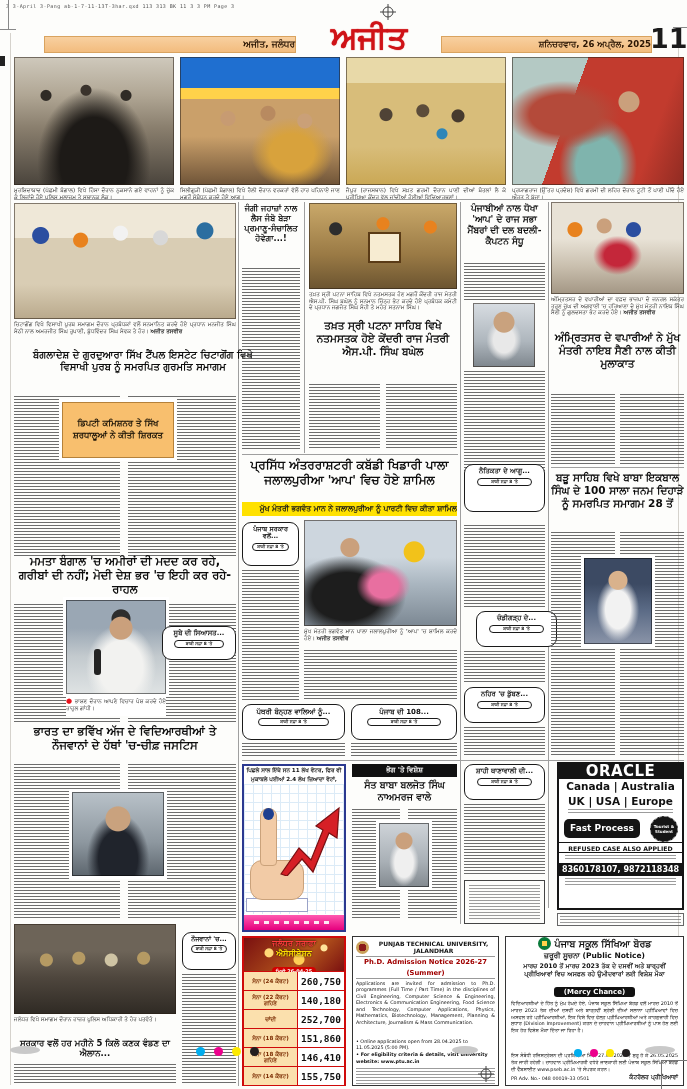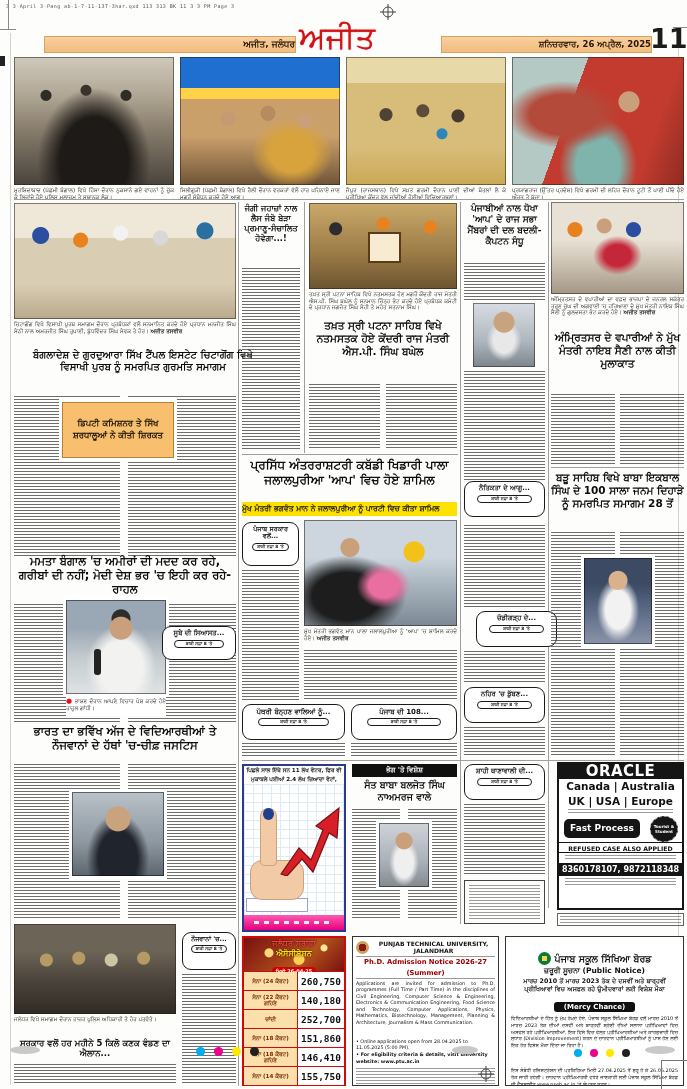--- a/index.html
+++ b/index.html
@@ -36,21 +36,21 @@
 <div class="abs" style="left:8px;top:0;width:1px;height:30px;background:#888"></div>
 <div class="abs" style="left:0;top:29px;width:16px;height:1px;background:#888"></div>
 <div class="abs" style="left:673px;top:27px;width:14px;height:1px;background:#888"></div>
 <div class="abs" style="left:0;top:56px;width:5px;height:10px;background:#222"></div>
 <div class="abs" style="left:10px;top:33px;width:1px;height:1052px;background:#d5d2cc"></div>
 <div class="abs" style="left:678px;top:33px;width:1px;height:1052px;background:#d5d2cc"></div>
 
 <div class="ebar" style="left:44px;top:36px;width:252px;height:17px;font-size:9px">
     <span>ਅਜੀਤ, ਜਲੰਧਰ</span>
   </div>
-<div class="abs" style="left:299px;top:20px;width:140px;height:34px;font-size:31px;font-weight:400;color:#cf1317;text-align:left;line-height:34px;text-shadow:0 0 1px #cf1317">ਅਜੀਤ</div>
+<div class="abs" style="left:299px;top:20px;width:140px;height:34px;font-size:31px;font-weight:700;color:#cf1317;text-align:center;line-height:34px;text-shadow:0 0 1px #cf1317">ਅਜੀਤ</div>
 <div class="ebar" style="left:441px;top:36px;width:211px;height:17px;font-size:8.5px">
     <span>ਸ਼ਨਿਚਰਵਾਰ, 26 ਅਪ੍ਰੈਲ, 2025</span>
   </div>
 <div class="abs" style="left:650px;top:23px;width:34px;font-size:27px;font-weight:700;text-align:left;color:#1b1b1b">11</div>
 
 <div class="photo" style="left:14px;top:57px;width:160px;height:128px;background:radial-gradient(circle at 20% 30%,#2f2b26 0 5px,transparent 6px),radial-gradient(circle at 45% 26%,#3a332c 0 5px,transparent 6px),radial-gradient(circle at 70% 30%,#2f2b26 0 5px,transparent 6px),radial-gradient(ellipse at 50% 82%,#1d1a17 0 30%,transparent 50%),linear-gradient(180deg,#cfc9bc 0%,#b0a694 30%,#8a7f6e 55%,#4a443c 100%)"></div>
 <div class="cap abs" style="left:14px;top:187px;width:160px;height:12px"><span>ਮੁਰਸ਼ਿਦਾਬਾਦ (ਪੱਛਮੀ ਬੰਗਾਲ) ਵਿਖੇ ਹਿੰਸਾ ਦੌਰਾਨ ਨੁਕਸਾਨੇ ਗਏ ਵਾਹਨਾਂ ਨੂੰ ਚੁੱਕ ਕੇ ਲਿਜਾਂਦੇ ਹੋਏ ਪੁਲਿਸ ਮੁਲਾਜ਼ਮ ਤੇ ਸਥਾਨਕ ਲੋਕ।</span></div>
 
 <div class="photo" style="left:180px;top:57px;width:160px;height:128px;background:radial-gradient(circle at 30% 48%,#c79b72 0 7px,transparent 8px),radial-gradient(circle at 55% 44%,#b88a60 0 7px,transparent 8px),radial-gradient(circle at 78% 50%,#caa078 0 7px,transparent 8px),radial-gradient(ellipse at 70% 75%,#d8a23c 0 14%,transparent 26%),linear-gradient(180deg,#1f6fd0 0 24%,#ffd24a 24% 33%,#caa06a 33% 62%,#6f5438 100%)"></div>
 <div class="cap abs" style="left:180px;top:187px;width:160px;height:12px"><span>ਸਿਲੀਗੁੜੀ (ਪੱਛਮੀ ਬੰਗਾਲ) ਵਿਖੇ ਰੈਲੀ ਦੌਰਾਨ ਵਰਕਰਾਂ ਵੱਲੋਂ ਹਾਰ ਪਹਿਨਾਏ ਜਾਣ ਮਗਰੋਂ ਸੰਬੋਧਨ ਕਰਦੇ ਹੋਏ ਆਗੂ।</span></div>
@@ -101,36 +101,36 @@
 
 <div class="photo" style="left:309px;top:203px;width:148px;height:86px;background:radial-gradient(circle at 18% 30%,#2d2d2d 0 6px,transparent 7px),radial-gradient(circle at 50% 24%,#e8821e 0 6px,transparent 7px),radial-gradient(circle at 82% 28%,#e8821e 0 6px,transparent 7px),linear-gradient(180deg,#caa96a,#9a7a45 60%,#6b5430 100%)">
     <div class="abs" style="left:40%;top:34%;width:22%;height:36%;background:#f7ecd2;border:2px solid #5a3b16"></div>
   </div>
 <div class="cap abs" style="left:309px;top:291px;width:148px;height:26px"><span>ਤਖ਼ਤ ਸ੍ਰੀ ਪਟਨਾ ਸਾਹਿਬ ਵਿਖੇ ਨਤਮਸਤਕ ਹੋਣ ਮਗਰੋਂ ਕੇਂਦਰੀ ਰਾਜ ਮੰਤਰੀ ਐਸ.ਪੀ. ਸਿੰਘ ਬਘੇਲ ਨੂੰ ਸਨਮਾਨ ਚਿੰਨ੍ਹ ਭੇਟ ਕਰਦੇ ਹੋਏ ਪ੍ਰਬੰਧਕ ਕਮੇਟੀ ਦੇ ਪ੍ਰਧਾਨ ਜਗਜੋਤ ਸਿੰਘ ਸੋਹੀ ਤੇ ਮਹੰਤ ਸਤਨਾਮ ਸਿੰਘ।</span></div>
 <div class="hl abs" style="left:309px;top:319px;width:148px;height:62px;font-size:10.5px;overflow:hidden">ਤਖ਼ਤ ਸ੍ਰੀ ਪਟਨਾ ਸਾਹਿਬ ਵਿਖੇ ਨਤਮਸਤਕ ਹੋਏ ਕੇਂਦਰੀ ਰਾਜ ਮੰਤਰੀ ਐਸ.ਪੀ. ਸਿੰਘ ਬਘੇਲ</div>
 <div class="sim abs" style="left:309px;top:384px;width:71px;height:66px"></div>
 <div class="sim abs" style="left:386px;top:384px;width:71px;height:66px"></div>
 
 <div class="hl abs" style="left:242px;top:458px;width:215px;height:42px;font-size:12px;overflow:hidden">ਪ੍ਰਸਿੱਧ ਅੰਤਰਰਾਸ਼ਟਰੀ ਕਬੱਡੀ ਖਿਡਾਰੀ ਪਾਲਾ ਜਲਾਲਪੁਰੀਆ 'ਆਪ' ਵਿਚ ਹੋਏ ਸ਼ਾਮਿਲ</div>
-<div class="abs" style="left:242px;top:502px;width:215px;height:14px;background:#ffe100;font-size:7.6px;font-weight:700;text-align:left;line-height:14px;color:#151515;overflow:hidden">ਮੁੱਖ ਮੰਤਰੀ ਭਗਵੰਤ ਮਾਨ ਨੇ ਜਲਾਲਪੁਰੀਆ ਨੂੰ ਪਾਰਟੀ ਵਿਚ ਕੀਤਾ ਸ਼ਾਮਿਲ</div>
+<div class="abs" style="left:242px;top:502px;width:215px;height:14px;background:#ffe100;font-size:7.6px;font-weight:700;text-align:right;line-height:14px;color:#151515;overflow:hidden">ਮੁੱਖ ਮੰਤਰੀ ਭਗਵੰਤ ਮਾਨ ਨੇ ਜਲਾਲਪੁਰੀਆ ਨੂੰ ਪਾਰਟੀ ਵਿਚ ਕੀਤਾ ਸ਼ਾਮਿਲ</div>
 <div class="slug" style="left:242px;top:522px;width:57px;height:44px;font-size:6.4px"><span>ਪੰਜਾਬ ਸਰਕਾਰ ਵਲੋਂ...</span><span class="pill">ਬਾਕੀ ਸਫ਼ਾ 8 'ਤੇ</span></div>
 <div class="sim abs" style="left:242px;top:570px;width:57px;height:130px"></div>
 <div class="photo" style="left:304px;top:520px;width:153px;height:106px;background:radial-gradient(circle at 30% 26%,#caa07c 0 9px,transparent 10px),radial-gradient(circle at 72% 30%,#f2c21a 0 10px,transparent 11px),radial-gradient(ellipse at 52% 62%,#e86fa0 0 13%,transparent 24%),radial-gradient(ellipse at 28% 72%,#1d1d1d 0 22%,transparent 38%),linear-gradient(180deg,#cdd6de 0 35%,#aab6c0 60%,#7c8893 100%)"></div>
 <div class="cap abs" style="left:304px;top:628px;width:153px;height:19px"><span>ਮੁੱਖ ਮੰਤਰੀ ਭਗਵੰਤ ਮਾਨ ਪਾਲਾ ਜਲਾਲਪੁਰੀਆ ਨੂੰ 'ਆਪ' 'ਚ ਸ਼ਾਮਿਲ ਕਰਦੇ ਹੋਏ।</span> <b class="crd">ਅਜੀਤ ਤਸਵੀਰ</b></div>
 <div class="sim abs" style="left:304px;top:650px;width:153px;height:50px"></div>
 <div class="slug" style="left:242px;top:704px;width:103px;height:36px;font-size:7px"><span>ਪੱਥਰੀ ਬੰਨ੍ਹਣ ਵਾਲਿਆਂ ਨੂੰ...</span><span class="pill">ਬਾਕੀ ਸਫ਼ਾ 8 'ਤੇ</span></div>
 <div class="sim abs" style="left:242px;top:743px;width:103px;height:15px"></div>
 <div class="slug" style="left:351px;top:704px;width:106px;height:36px;font-size:7px"><span>ਪੰਜਾਬ ਦੀ 108...</span><span class="pill">ਬਾਕੀ ਸਫ਼ਾ 8 'ਤੇ</span></div>
 <div class="sim abs" style="left:351px;top:743px;width:106px;height:15px"></div>
 
 <div class="hl abs" style="left:464px;top:203px;width:81px;height:58px;font-size:9px;overflow:hidden">ਪੰਜਾਬੀਆਂ ਨਾਲ ਧੋਖਾ 'ਆਪ' ਦੇ ਰਾਜ ਸਭਾ ਮੈਂਬਰਾਂ ਦੀ ਦਲ ਬਦਲੀ-ਕੈਪਟਨ ਸੰਧੂ</div>
 <div class="sim abs" style="left:464px;top:263px;width:81px;height:38px"></div>
 <div class="photo" style="left:473px;top:303px;width:62px;height:64px;background:radial-gradient(circle at 50% 30%,#c9a27e 0 10px,transparent 11px),radial-gradient(ellipse at 50% 58%,#e8e8e8 0 24%,transparent 40%),linear-gradient(180deg,#d8dde2,#aeb6bd 60%,#7e868d 100%)"></div>
 <div class="sim abs" style="left:464px;top:371px;width:81px;height:110px"></div>
-<div class="slug" style="left:464px;top:481px;width:81px;height:36px;font-size:6.8px"><span>ਨੈਤਿਕਤਾ ਦੇ ਆਗੂ...</span><span class="pill">ਬਾਕੀ ਸਫ਼ਾ 8 'ਤੇ</span></div>
+<div class="slug" style="left:464px;top:464px;width:81px;height:48px;font-size:6.8px"><span>ਨੈਤਿਕਤਾ ਦੇ ਆਗੂ...</span><span class="pill">ਬਾਕੀ ਸਫ਼ਾ 8 'ਤੇ</span></div>
 <div class="sim abs" style="left:464px;top:525px;width:81px;height:82px"></div>
 <div class="slug" style="left:476px;top:611px;width:81px;height:36px;font-size:6.8px"><span>ਚੰਡੀਗੜ੍ਹ ਦੇ...</span><span class="pill">ਬਾਕੀ ਸਫ਼ਾ 8 'ਤੇ</span></div>
 <div class="sim abs" style="left:464px;top:651px;width:81px;height:32px"></div>
 <div class="slug" style="left:464px;top:687px;width:81px;height:36px;font-size:6.8px"><span>ਨਹਿਰ 'ਚ ਡੁੱਬਣ...</span><span class="pill">ਬਾਕੀ ਸਫ਼ਾ 8 'ਤੇ</span></div>
 <div class="sim abs" style="left:464px;top:727px;width:81px;height:30px"></div>
 
 <div class="photo" style="left:551px;top:202px;width:133px;height:92px;background:radial-gradient(circle at 18% 30%,#e8821e 0 7px,transparent 8px),radial-gradient(circle at 40% 26%,#caa07c 0 7px,transparent 8px),radial-gradient(circle at 62% 30%,#2b4ea0 0 7px,transparent 8px),radial-gradient(ellipse at 50% 58%,#c4273a 0 14%,transparent 26%),linear-gradient(180deg,#e8e2d6 0 40%,#c9bfae 70%,#a39684 100%)"></div>
 <div class="cap abs" style="left:551px;top:296px;width:133px;height:33px"><span>ਅੰਮ੍ਰਿਤਸਰ ਦੇ ਵਪਾਰੀਆਂ ਦਾ ਵਫ਼ਦ ਭਾਜਪਾ ਦੇ ਜਨਰਲ ਸਕੱਤਰ ਤਰੁਣ ਚੁੱਘ ਦੀ ਅਗਵਾਈ 'ਚ ਹਰਿਆਣਾ ਦੇ ਮੁੱਖ ਮੰਤਰੀ ਨਾਇਬ ਸਿੰਘ ਸੈਣੀ ਨੂੰ ਗੁਲਦਸਤਾ ਭੇਟ ਕਰਦੇ ਹੋਏ।</span> <b class="crd">ਅਜੀਤ ਤਸਵੀਰ</b></div>
 <div class="hl abs" style="left:551px;top:331px;width:133px;height:60px;font-size:10.5px;overflow:hidden">ਅੰਮ੍ਰਿਤਸਰ ਦੇ ਵਪਾਰੀਆਂ ਨੇ ਮੁੱਖ ਮੰਤਰੀ ਨਾਇਬ ਸੈਣੀ ਨਾਲ ਕੀਤੀ ਮੁਲਾਕਾਤ</div>
 <div class="sim abs" style="left:551px;top:394px;width:64px;height:70px"></div>
@@ -232,21 +232,21 @@
     <div style="font-size:6px;font-weight:700;text-align:center;flex:1;line-height:1.2">PUNJAB TECHNICAL UNIVERSITY, JALANDHAR</div>
   </div>
   <div style="font-size:6.8px;font-weight:700;color:#a00000;text-align:center;margin:2px 0;border-top:1px solid #999;border-bottom:1px solid #999;line-height:1.5">Ph.D. Admission Notice 2026-27 (Summer)</div>
   <div style="font-size:4.8px;line-height:1.35;text-align:justify;height:58px;overflow:hidden">Applications are invited for admission to Ph.D. programmes (Full Time / Part Time) in the disciplines of Civil Engineering, Computer Science &amp; Engineering, Electronics &amp; Communication Engineering, Food Science and Technology, Computer Applications, Physics, Mathematics, Biotechnology, Management, Planning &amp; Architecture, Journalism &amp; Mass Communication.</div>
   <div style="font-size:4.8px;line-height:1.4">• Online applications open from 28.04.2025 to 11.05.2025 (5:00 PM).</div>
   <div style="font-size:4.8px;line-height:1.4;font-weight:700">• For eligibility criteria &amp; details, visit university website: www.ptu.ac.in</div>
   <div class="sim2" style="width:100%;height:18px;margin-top:2px"></div>
 
 </div>
 
-<div class="abs" style="left:505px;top:936px;width:179px;height:150px;border:1.5px solid #333;background:#fff;padding:15px 5px;overflow:hidden">
+<div class="abs" style="left:505px;top:936px;width:179px;height:150px;border:1.5px solid #333;background:#fff;padding:0 5px;overflow:hidden">
   <div style="display:flex;align-items:center;justify-content:center;gap:4px">
     <div style="width:13px;height:13px;border-radius:50%;border:2px solid #0a7a3a;background:radial-gradient(circle,#ffd24a 45%,#0a7a3a 46%)"></div>
     <div style="font-size:9.5px;font-weight:700">ਪੰਜਾਬ ਸਕੂਲ ਸਿੱਖਿਆ ਬੋਰਡ</div>
   </div>
   <div style="font-size:7.5px;font-weight:700;text-align:center;margin-top:1px">ਜ਼ਰੂਰੀ ਸੂਚਨਾ (Public Notice)</div>
   <div style="font-size:6.3px;font-weight:700;text-align:center;line-height:1.3;margin:1px 0">ਮਾਰਚ 2010 ਤੋਂ ਮਾਰਚ 2023 ਤੱਕ ਦੇ ਦਸਵੀਂ ਅਤੇ ਬਾਰ੍ਹਵੀਂ ਪ੍ਰੀਖਿਆਵਾਂ ਵਿਚ ਅਸਫਲ ਰਹੇ ਉਮੀਦਵਾਰਾਂ ਲਈ ਵਿਸ਼ੇਸ਼ ਮੌਕਾ</div>
   <div style="text-align:center"><span style="display:inline-block;background:#101010;color:#fff;font-size:7px;font-weight:700;padding:1px 10px;border-radius:3px">(Mercy Chance)</span></div>
   <div style="font-size:4.9px;line-height:1.35;text-align:justify;margin-top:2px;height:52px;overflow:hidden">ਵਿਦਿਆਰਥੀਆਂ ਦੇ ਹਿੱਤ ਨੂੰ ਮੁੱਖ ਰੱਖਦੇ ਹੋਏ, ਪੰਜਾਬ ਸਕੂਲ ਸਿੱਖਿਆ ਬੋਰਡ ਵਲੋਂ ਮਾਰਚ 2010 ਤੋਂ ਮਾਰਚ 2023 ਤੱਕ ਦੀਆਂ ਦਸਵੀਂ ਅਤੇ ਬਾਰ੍ਹਵੀਂ ਸ਼੍ਰੇਣੀ ਦੀਆਂ ਸਲਾਨਾ ਪ੍ਰੀਖਿਆਵਾਂ ਵਿਚ ਅਸਫਲ ਰਹੇ ਪ੍ਰੀਖਿਆਰਥੀਆਂ, ਇਕ ਵਿਸ਼ੇ ਵਿਚ ਫੇਲ੍ਹ ਪ੍ਰੀਖਿਆਰਥੀਆਂ ਅਤੇ ਕਾਰਗੁਜ਼ਾਰੀ ਵਿਚ ਸੁਧਾਰ (Division Improvement) ਕਰਨ ਦੇ ਚਾਹਵਾਨ ਪ੍ਰੀਖਿਆਰਥੀਆਂ ਨੂੰ ਪਾਸ ਹੋਣ ਲਈ ਇਕ ਹੋਰ ਵਿਸ਼ੇਸ਼ ਮੌਕਾ ਦਿੱਤਾ ਜਾ ਰਿਹਾ ਹੈ।</div>
   <div style="font-size:4.9px;line-height:1.35;text-align:justify;height:20px;overflow:hidden">ਇਸ ਸੰਬੰਧੀ ਰਜਿਸਟ੍ਰੇਸ਼ਨ ਦੀ ਪ੍ਰਕਿਰਿਆ ਮਿਤੀ 27.04.2025 ਤੋਂ ਸ਼ੁਰੂ ਹੋ ਕੇ 26.05.2025 ਤੱਕ ਜਾਰੀ ਰਹੇਗੀ। ਚਾਹਵਾਨ ਪ੍ਰੀਖਿਆਰਥੀ ਵਧੇਰੇ ਜਾਣਕਾਰੀ ਲਈ ਪੰਜਾਬ ਸਕੂਲ ਸਿੱਖਿਆ ਬੋਰਡ ਦੀ ਵੈੱਬਸਾਈਟ www.pseb.ac.in 'ਤੇ ਸੰਪਰਕ ਕਰਨ।</div>
   <div style="display:flex;justify-content:space-between;align-items:flex-end;margin-top:1px">

